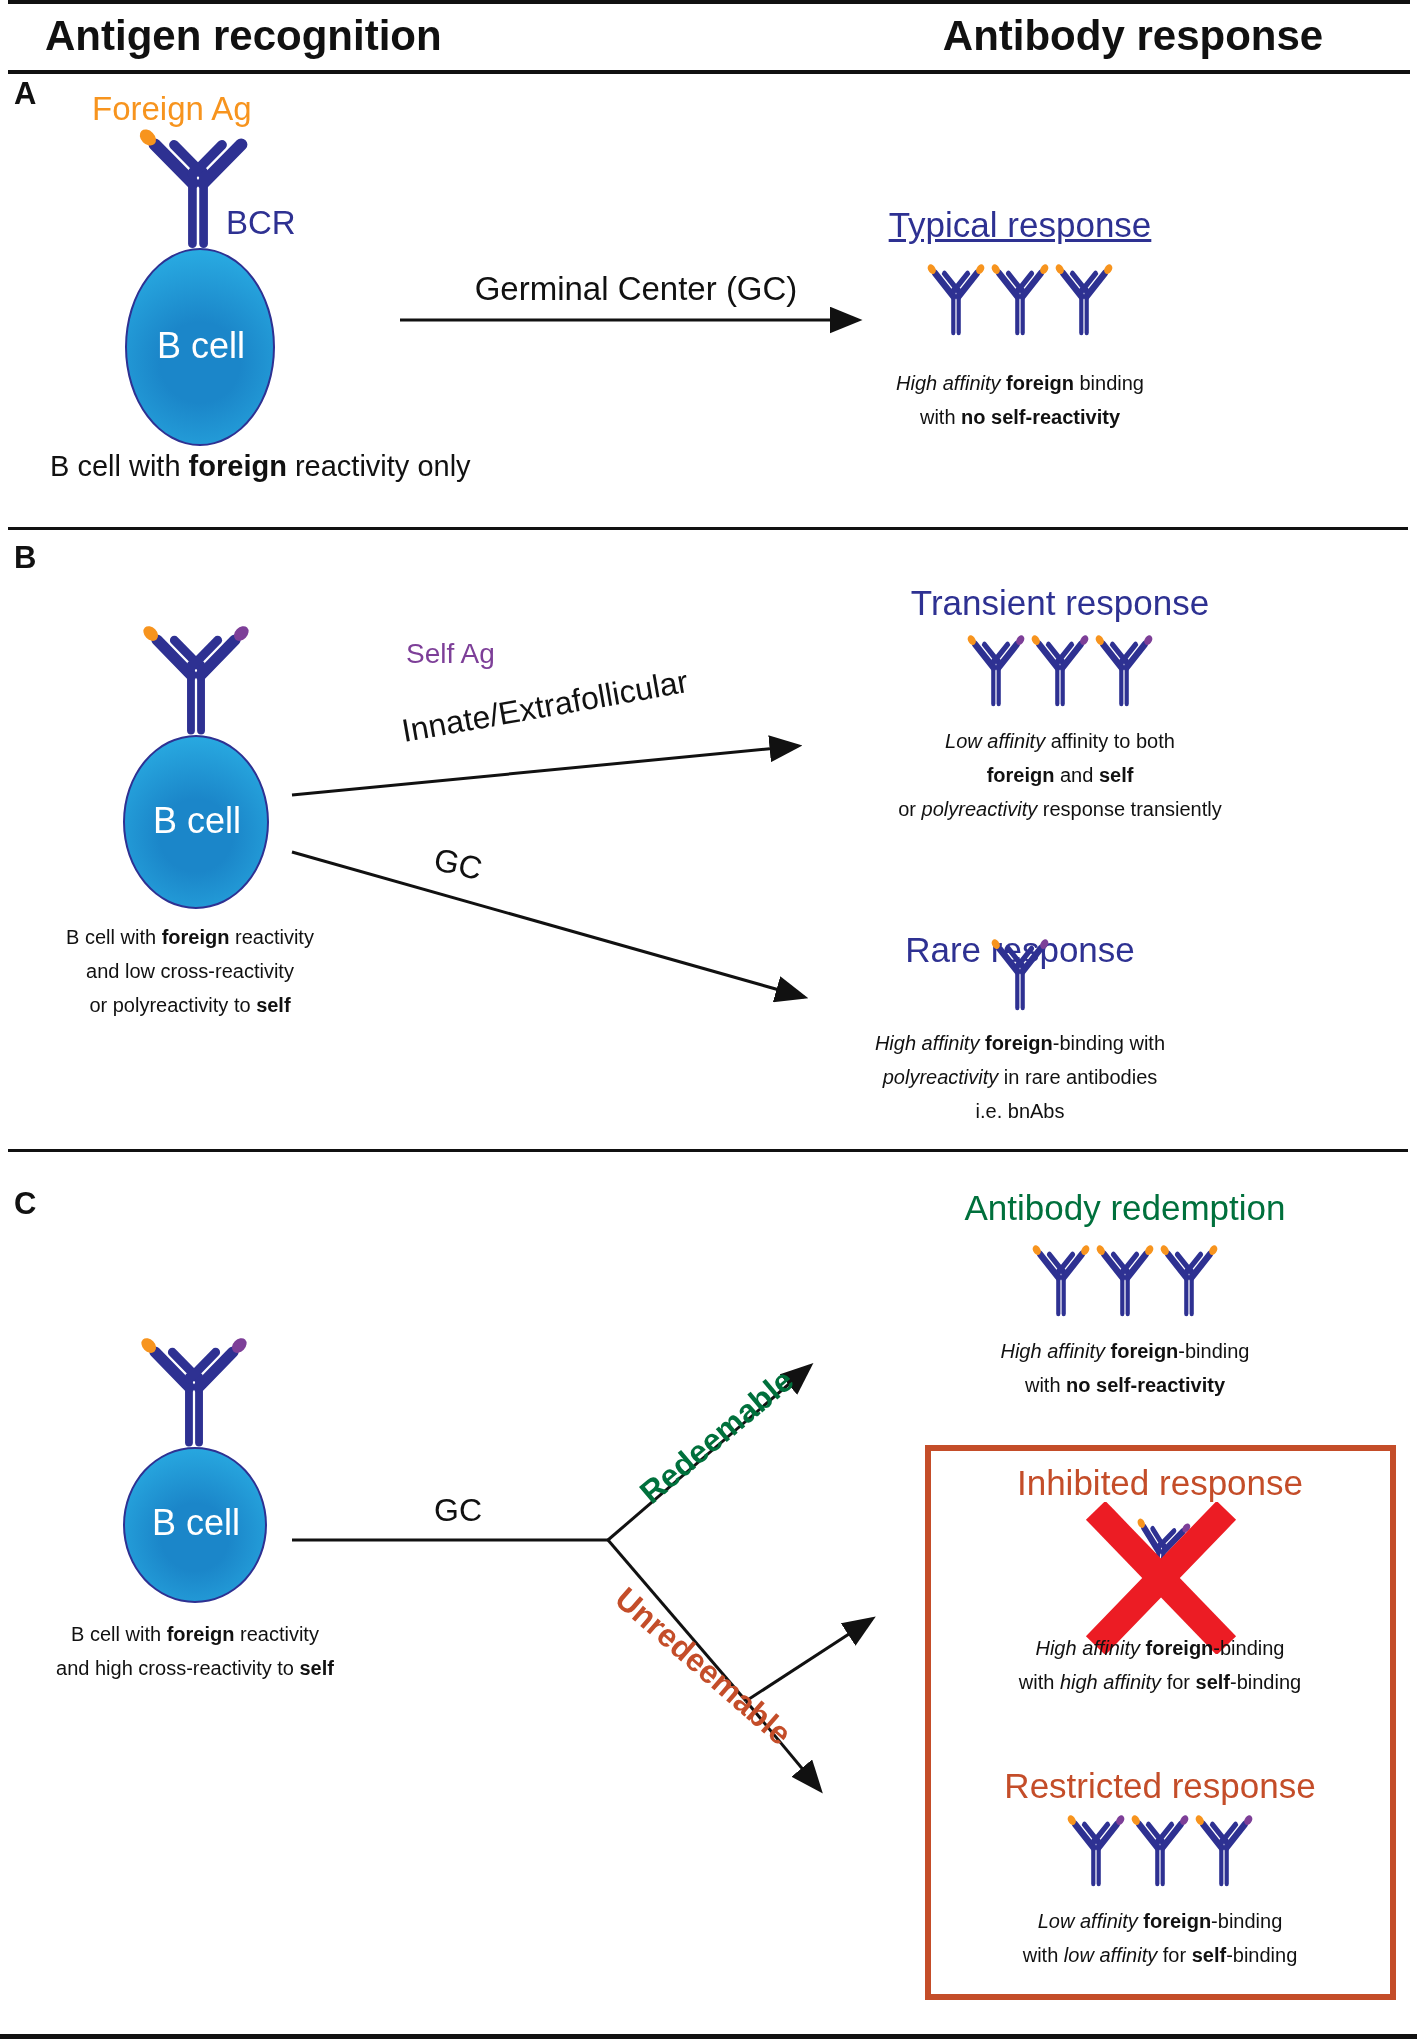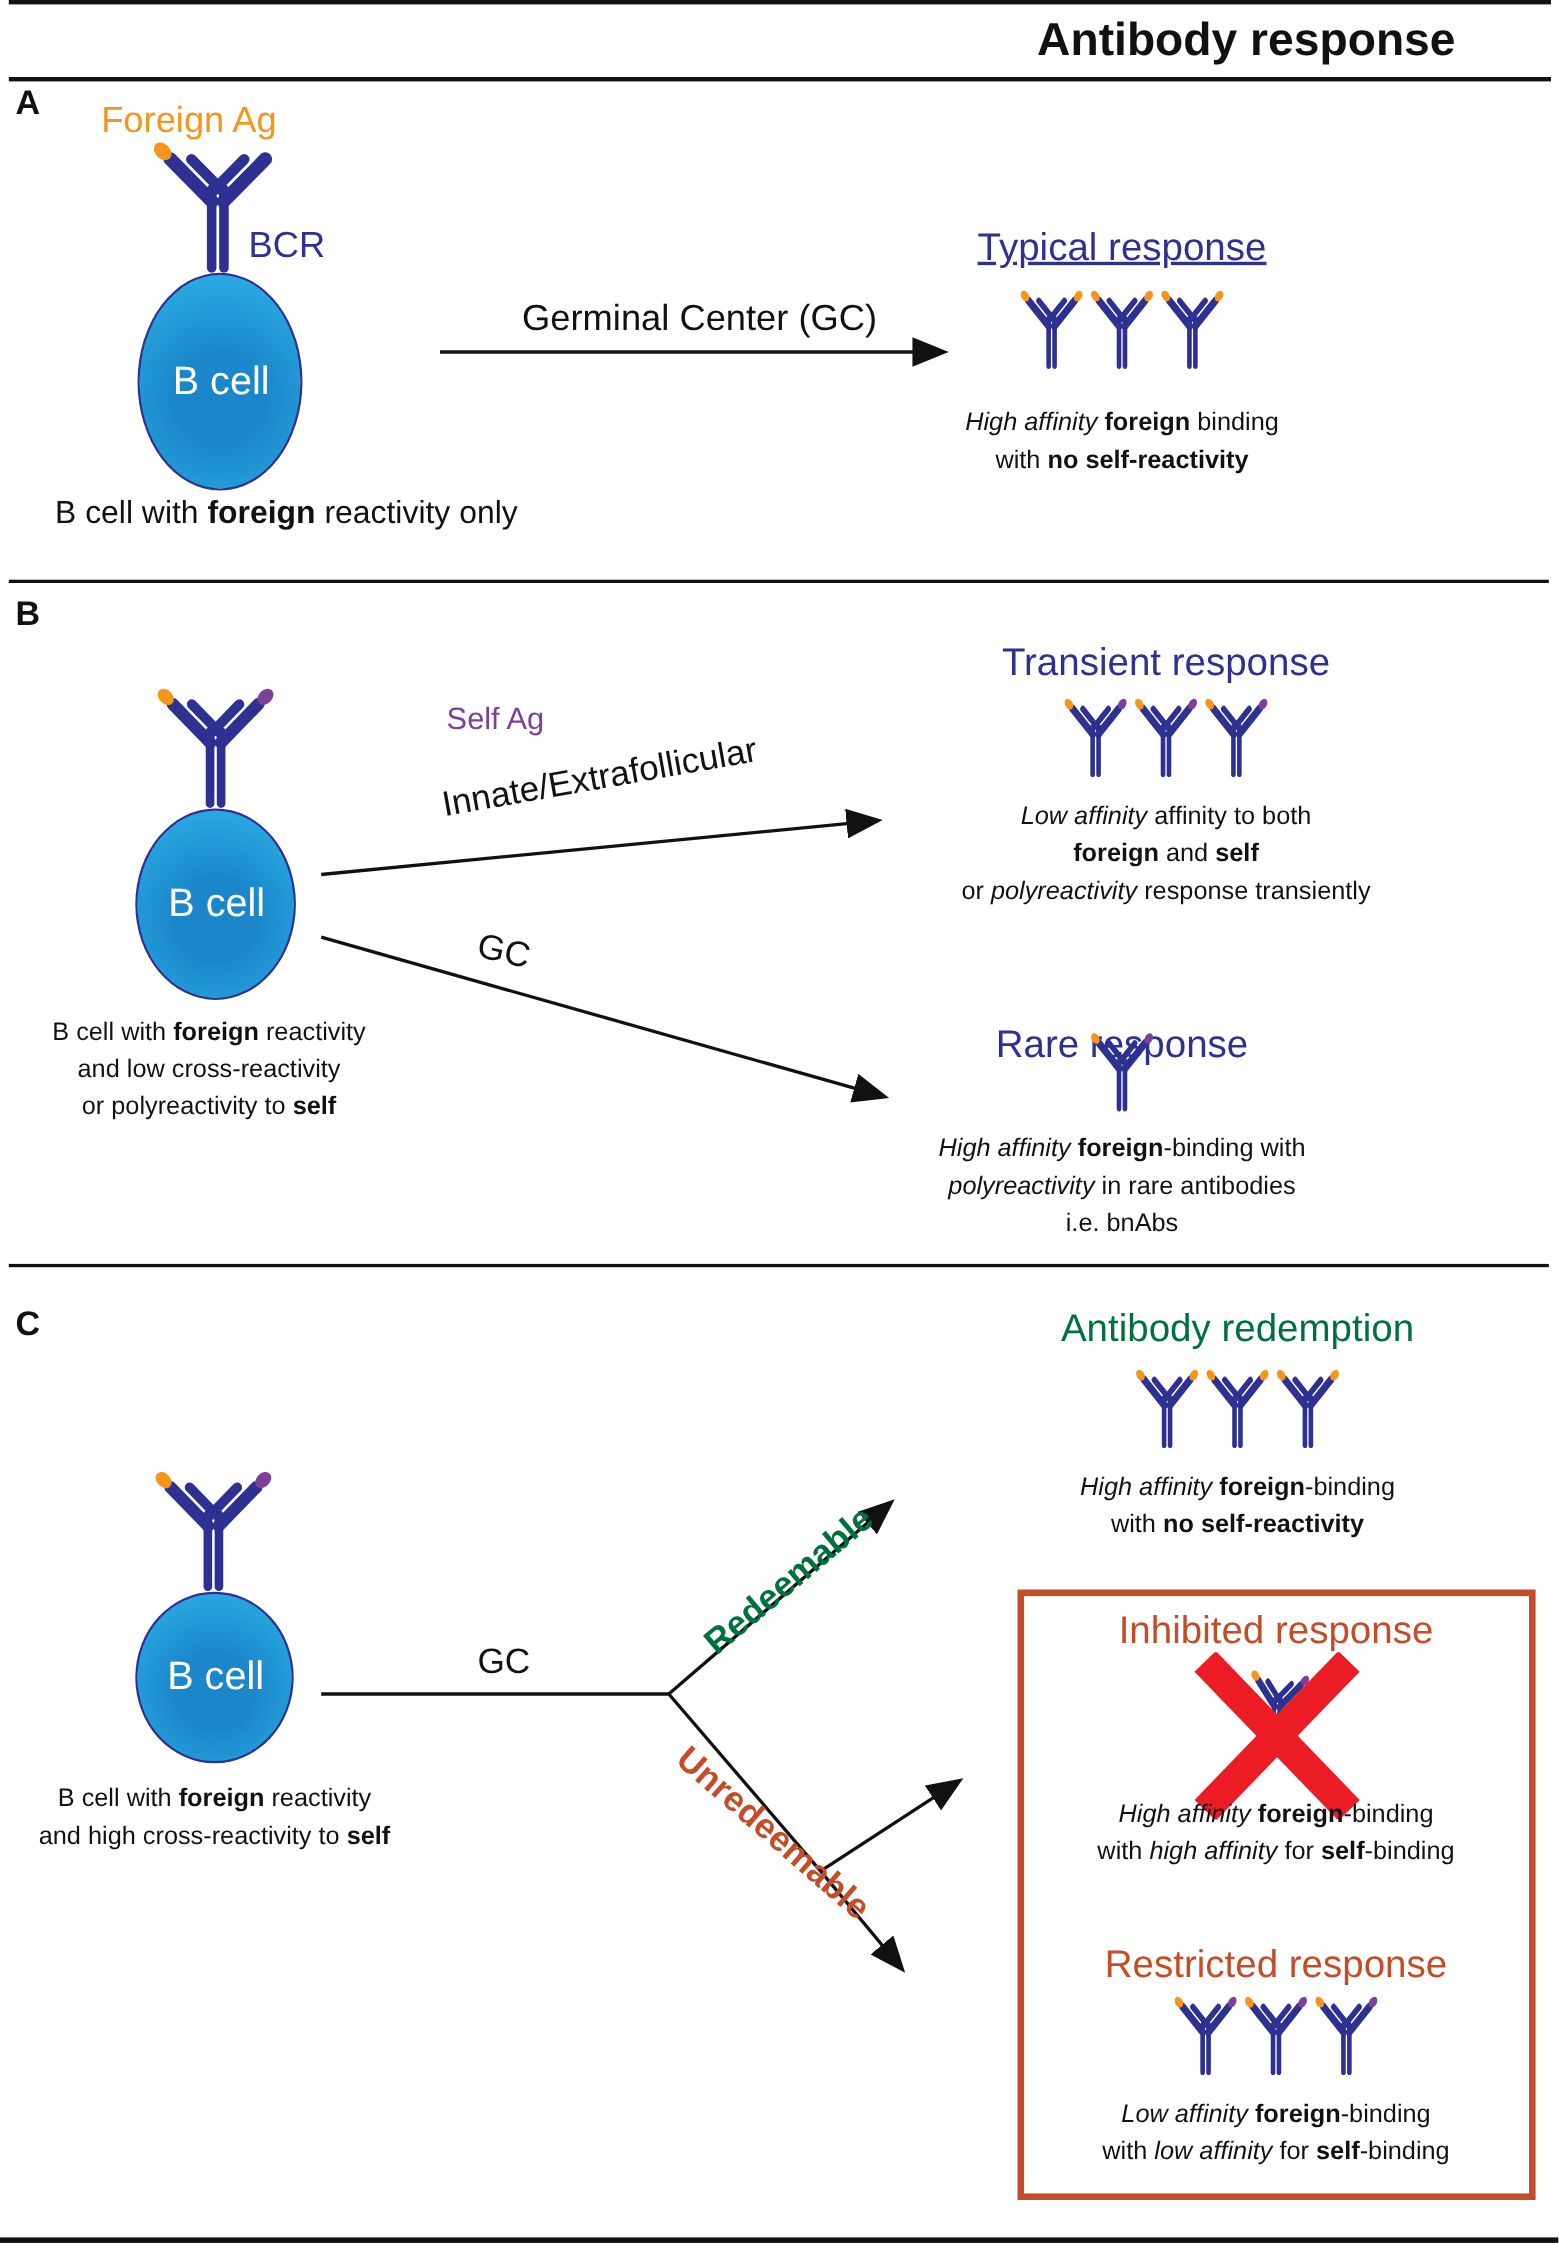--- a/index.html
+++ b/index.html
@@ -3,21 +3,21 @@
 <meta charset="utf-8">
 <style>
   html,body{margin:0;padding:0;background:#fff;}
   #fig{
     position:relative;width:1417px;height:2039px;background:#fff;overflow:hidden;
     font-family:"Liberation Sans","DejaVu Sans",sans-serif;color:var(--ink);
   }
   .abs{position:absolute;}
   .rule{position:absolute;background:#111;}
   .ctr{text-align:center;}
-  .cap{font-size:23px;line-height:34px;color:#111;}
+  .cap{font-size:20px;line-height:34px;color:#111;}
   .title{font-size:35px;font-weight:normal;}
   .hdr{font-size:42px;font-weight:bold;color:#111;white-space:nowrap;}
   .plabel{font-size:31px;font-weight:bold;color:#111;}
   .blue{color:var(--navy);}
   .green{color:var(--green);}
   .rust{color:var(--redorange);}
 
   
   #rule-top{left:8px;top:0;width:1402px;height:4px;}
   #hdr-left{left:45px;top:12px;}
@@ -127,20 +127,21 @@
       </g>
     </defs>
   </svg>
 
   <div class="rule" id="rule-top"></div>
   <div class="rule" id="rule-hdr"></div>
   <div class="rule" id="rule-ab"></div>
   <div class="rule" id="rule-bc"></div>
   <div class="rule" id="rule-bottom"></div>
 
+  <div class="abs hdr" id="hdr-left">Antigen recognition</div>
   <div class="abs hdr" id="hdr-right">Antibody response</div>
 
   <svg id="wires" width="1417" height="2039" viewBox="0 0 1417 2039">
     <defs>
       <marker id="ah" markerWidth="11" markerHeight="9" refX="9.5" refY="4.5" orient="auto" markerUnits="strokeWidth">
         <path d="M0,0 L11,4.5 L0,9 z" fill="#111"></path>
       </marker>
     </defs>
     <g stroke="#111" stroke-width="3" fill="none">
       <path d="M400 320 H858" marker-end="url(#ah)"></path>

